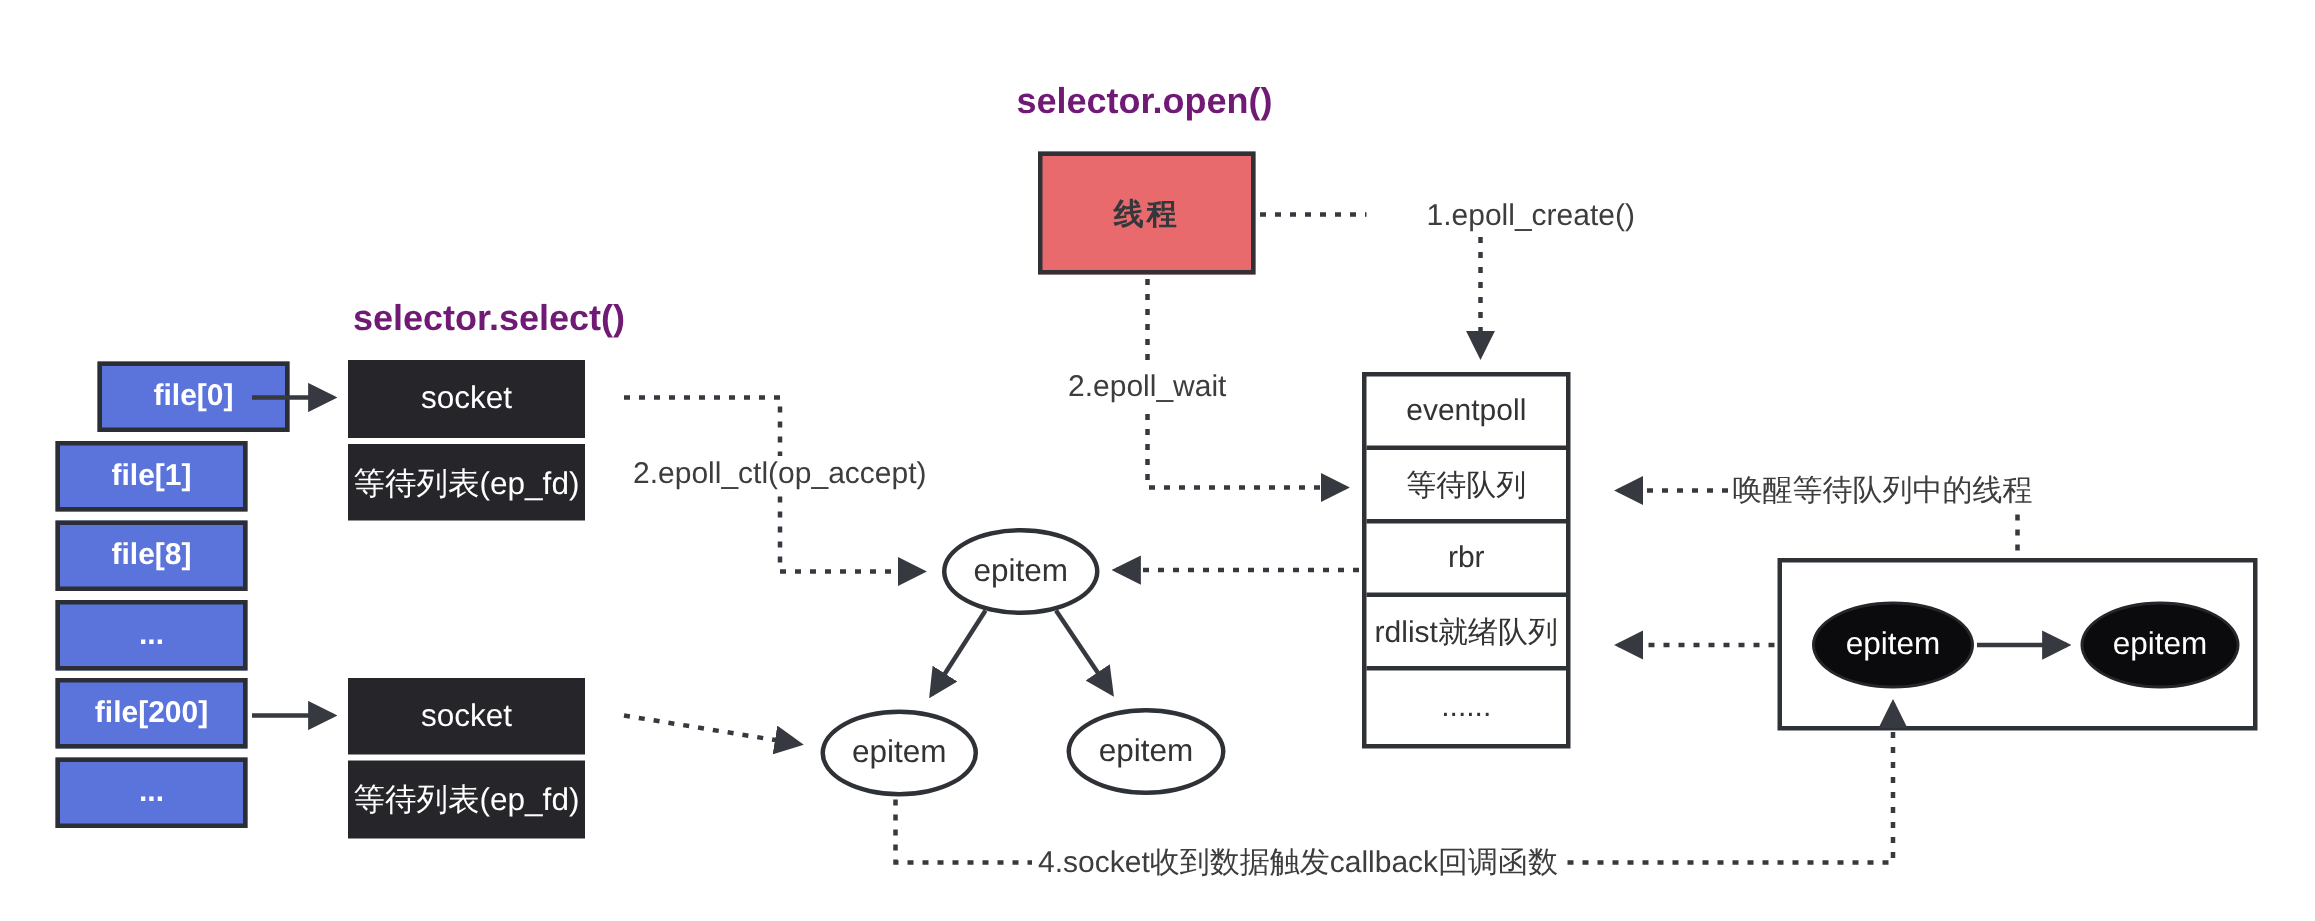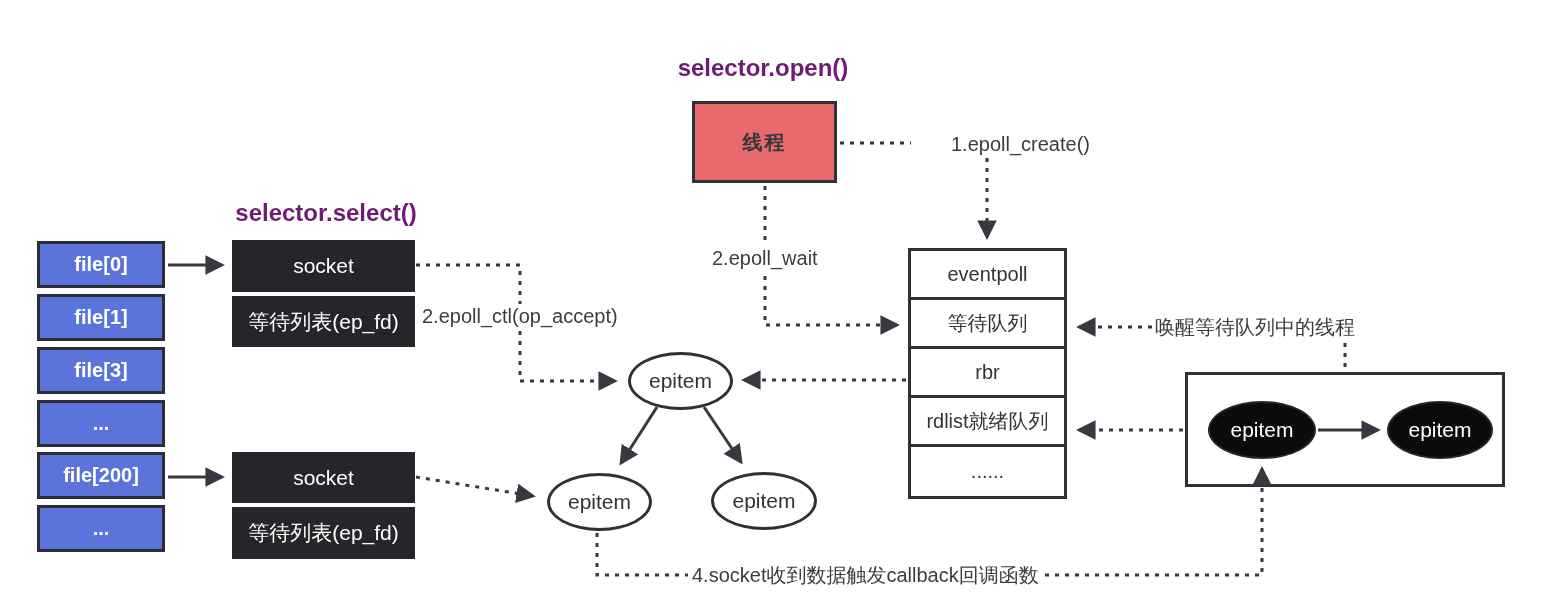--- a/index.html
+++ b/index.html
@@ -33,21 +33,21 @@
     font-weight: bold;
     font-size: 20px;
     display: flex;
     align-items: center;
     justify-content: center;
     z-index: 2;
   }
   
   .black-box {
     left: 232px;
-    width: 183px;
+    width: 158px;
     background: #26262a;
     color: #ffffff;
     font-size: 21px;
     display: flex;
     align-items: center;
     justify-content: center;
     z-index: 2;
     white-space: nowrap;
   }
   
@@ -64,21 +64,21 @@
     display: flex;
     align-items: center;
     justify-content: center;
     z-index: 2;
     letter-spacing: 2px;
   }
   
   .ep-table {
     left: 908px;
     top: 248px;
-    width: 159px;
+    width: 139px;
     border: 3px solid #2e3136;
     background: #ffffff;
     z-index: 2;
   }
   .ep-row {
     height: 49px;
     border-bottom: 3px solid #2e3136;
     display: flex;
     align-items: center;
     justify-content: center;
@@ -139,23 +139,23 @@
   }
 </style>
 </head>
 <body>
 
 <div id="canvas">
 
   <div class="abs section-title" style="left:667px; top:54px; width:192px;">selector.open()</div>
   <div class="abs section-title" style="left:226px; top:199px; width:200px;">selector.select()</div>
 
-  <div class="abs file-box" style="top:241px;">file[0]</div>
+  <div class="abs file-box" style="top:241px;margin-left:28px;">file[0]</div>
   <div class="abs file-box" style="top:294px;">file[1]</div>
-  <div class="abs file-box" style="top:347px;">file[3]</div>
+  <div class="abs file-box" style="top:347px;">file[8]</div>
   <div class="abs file-box" style="top:400px;">...</div>
   <div class="abs file-box" style="top:452px;">file[200]</div>
   <div class="abs file-box" style="top:505px;">...</div>
 
   <div class="abs black-box" style="top:240px; height:52px;">socket</div>
   <div class="abs black-box" style="top:296px; height:51px;">等待列表(ep_fd)</div>
   <div class="abs black-box" style="top:452px; height:51px;">socket</div>
   <div class="abs black-box" style="top:507px; height:52px;">等待列表(ep_fd)</div>
 
   <div class="abs thread-box">线程</div>

